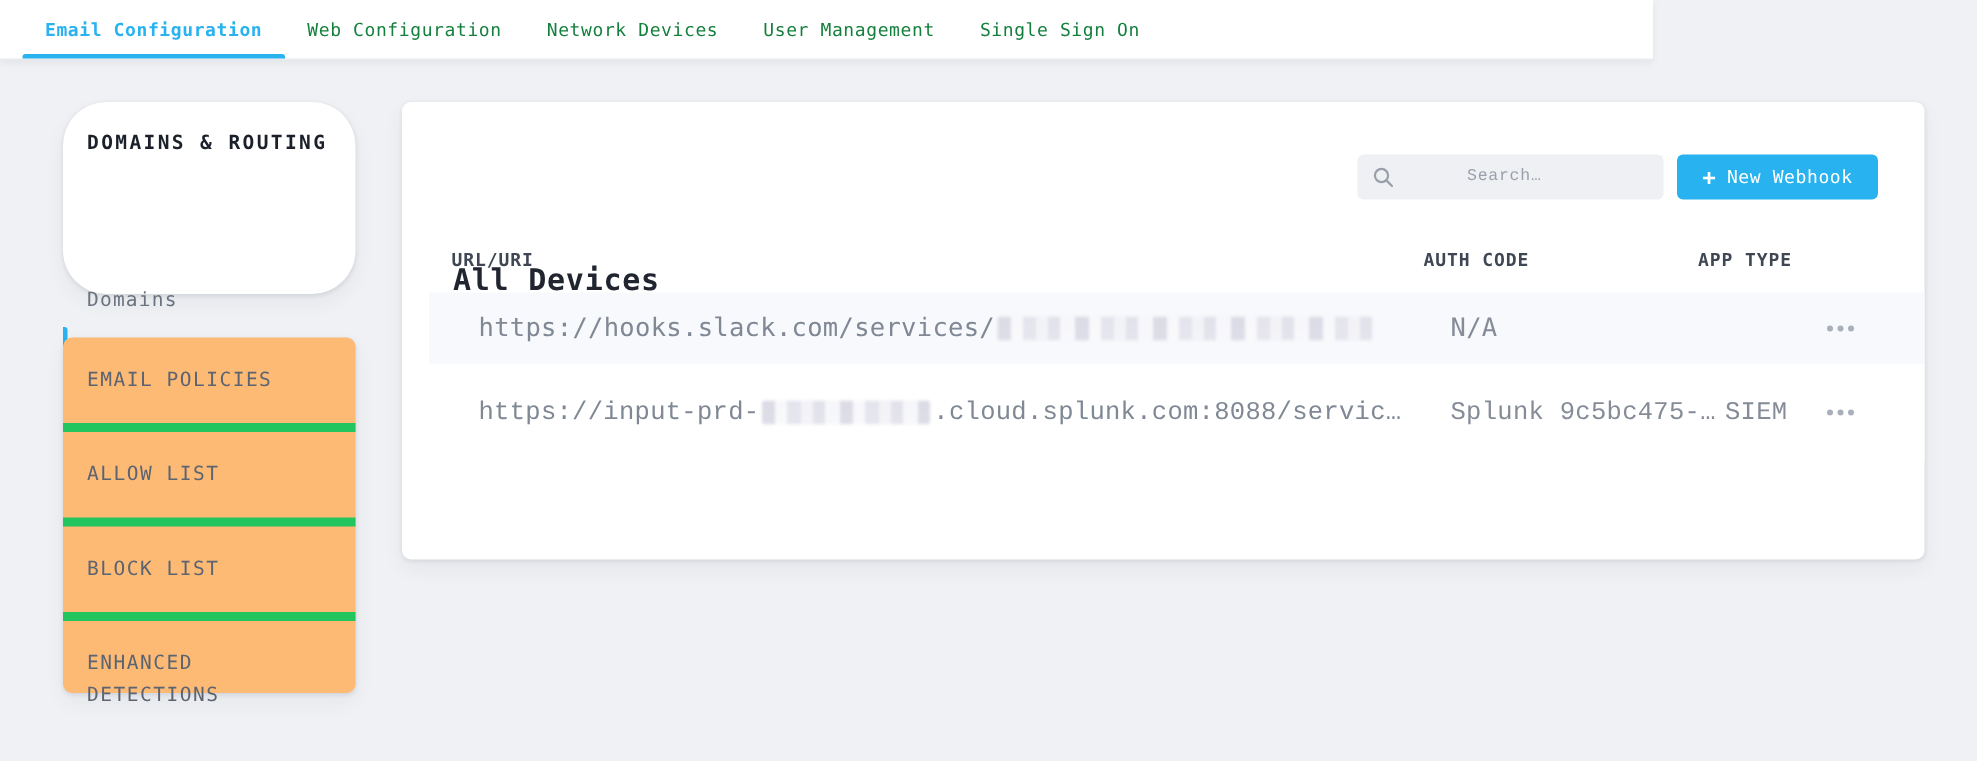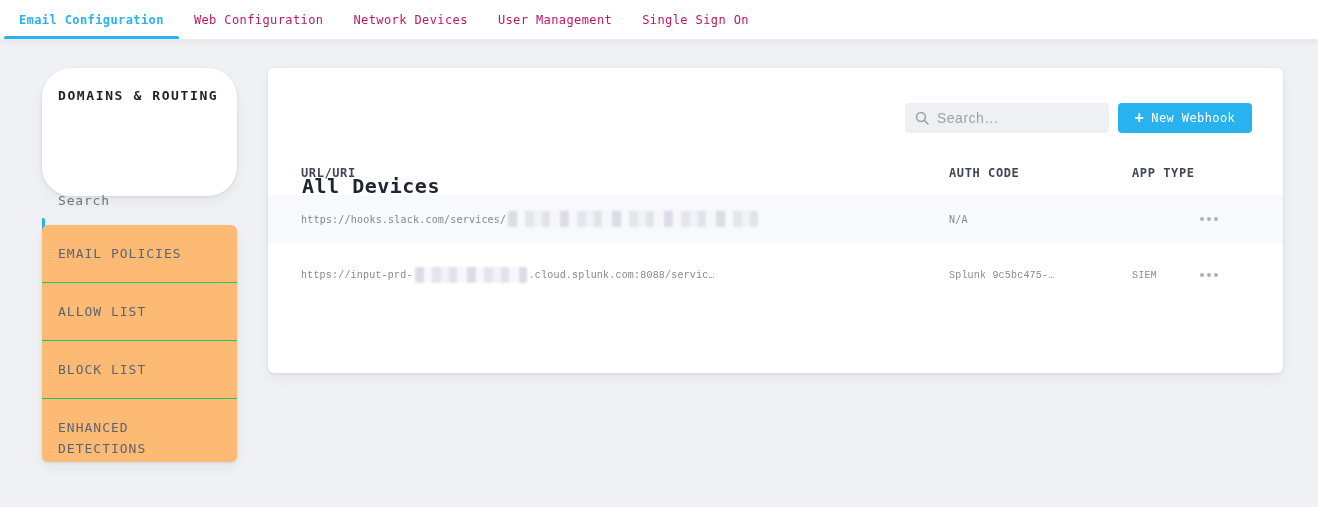--- a/index.html
+++ b/index.html
@@ -5,28 +5,28 @@
   * { margin: 0; padding: 0; box-sizing: border-box; }
   html, body { background: #f0f1f4; }
   body { font-family: "DejaVu Sans Mono", "Liberation Mono", monospace; }
   .screen {
     position: relative; width: 1318px; height: 507px;
     background: #f0f1f4; overflow: hidden;
   }
 
   
   .topnav {
-    position: absolute; left: 0; top: 0; width: 1318px; height: 40px;
+    position: absolute; left: 0; top: 0; width: 1102px; height: 40px;
     background: #ffffff; border-bottom: 1px solid #e9ebef;
     box-shadow: 0 2px 5px rgba(30,40,60,0.06);
-    display: flex; align-items: stretch; padding-left: 4px; z-index: 5;
+    display: flex; align-items: stretch; padding-left: 15px; z-index: 5;
   }
   .tab {
     display: flex; align-items: center; padding: 0 15px; margin-right: 0;
-    font-size: 12px; letter-spacing: 0.4px; color: #be185d;
+    font-size: 12px; letter-spacing: 0.4px; color: #15803d;
     cursor: pointer; position: relative; white-space: nowrap;
   }
   .tab.active { color: #29b2f0; font-weight: bold; }
   .tab.active::after {
     content: ""; position: absolute; left: 0; right: 0; bottom: 0;
     height: 3px; background: #29b2f0; border-radius: 2px 2px 0 0;
   }
 
   
   .card {
@@ -49,21 +49,21 @@
     position: absolute; left: 0; top: 150px; width: 3px; height: 29px;
     background: #29b2f0; border-radius: 0 2px 2px 0;
   }
 
   .side-card2 {
     left: 42px; top: 225px; width: 195px; height: 237px;
     background: #fdba74; display: flex; flex-direction: column;
   }
   .section-link {
     padding: 18px 16px; font-size: 13px; letter-spacing: 1px; color: #5c6472;
-    border-top: 1px solid #22c55e; cursor: pointer;
+    border-top: 6px solid #22c55e; cursor: pointer;
     display: flex; align-items: center; flex: 1; line-height: 21px;
   }
   .section-link:first-child { border-top: none; }
 
   
   .panel {
     position: absolute; left: 268px; top: 68px; width: 1015px; height: 305px;
     background: #ffffff; border-radius: 6px;
     box-shadow: 0 1px 3px rgba(25,35,55,0.10), 0 6px 14px rgba(25,35,55,0.05);
     overflow: hidden;
@@ -73,43 +73,43 @@
     font-size: 20px; font-weight: bold; letter-spacing: 0.5px; color: #20252f;
   }
   .search-box {
     position: absolute; left: 637px; top: 35px; width: 204px; height: 30px;
     background: #eef0f3; border-radius: 4px;
     display: flex; align-items: center; padding: 0 10px;
   }
   .search-box svg { flex: 0 0 auto; margin-right: 8px; }
   .search-box input {
     border: none; outline: none; background: transparent; width: 100%;
-    font-family: Liberation Sans, sans-serif; font-size: 14px; letter-spacing: 0.5px; color: #4a505c;
+    font-family: Liberation Mono, monospace; font-size: 11px; letter-spacing: 0.5px; color: #4a505c; margin-left: 41px;
   }
   .search-box input::placeholder { color: #9ba1ac; opacity: 1; }
   .new-btn {
     position: absolute; left: 850px; top: 35px; width: 134px; height: 30px;
     background: #29b2f0; border: none; border-radius: 4px; cursor: pointer;
     color: #ffffff; font-family: inherit; font-size: 12px; letter-spacing: 0.4px;
     display: flex; align-items: center; justify-content: center; gap: 7px;
   }
   .new-btn .plus { font-size: 15px; font-weight: bold; line-height: 1; }
 
   .thead { position: absolute; left: 0; top: 98px; width: 1015px; height: 29px; }
   .th {
     position: absolute; font-size: 12px; font-weight: bold; letter-spacing: 0.6px;
     color: #3f4654; white-space: nowrap;
   }
   .th.c-url  { left: 33px; }
   .th.c-auth { left: 681px; text-align: center; }
   .th.c-app  { left: 864px; }
 
   .row {
-    position: absolute; left: 0; width: 1015px;
-    display: block; font-size: 10px; color: #858c98;
+    position: absolute; left: 18px; width: 1015px;
+    display: block; font-size: 17px; color: #858c98;
   }
   .row-1 { top: 127px; height: 48px; background: #f7f9fc; }
   .row-2 { top: 175px; height: 64px; background: #ffffff; font-family: Liberation Mono, monospace; }
   .cell {
     position: absolute; top: 0; height: 100%;
     display: flex; align-items: center; white-space: nowrap; letter-spacing: 0.2px;
   }
   .cell.c-url  { left: 33px; width: 630px; overflow: hidden; color: #7f8894; }
   .cell.c-auth { left: 681px; width: 170px; }
   .cell.c-app  { left: 864px; width: 70px; }
@@ -143,21 +143,21 @@
   <div class="topnav">
     <div class="tab active">Email Configuration</div>
     <div class="tab">Web Configuration</div>
     <div class="tab">Network Devices</div>
     <div class="tab">User Management</div>
     <div class="tab">Single Sign On</div>
   </div>
 
   <div class="card side-card1">
     <div class="side-header">DOMAINS &amp; ROUTING</div>
-    <div class="side-item domains">Search</div>
+    <div class="side-item domains">Domains</div>
     <div class="active-bar"></div>
     <div class="side-item webhooks">Alert Webhooks</div>
   </div>
 
   <div class="card side-card2">
     <div class="section-link">EMAIL POLICIES</div>
     <div class="section-link">ALLOW LIST</div>
     <div class="section-link">BLOCK LIST</div>
     <div class="section-link">ENHANCED DETECTIONS</div>
   </div>

